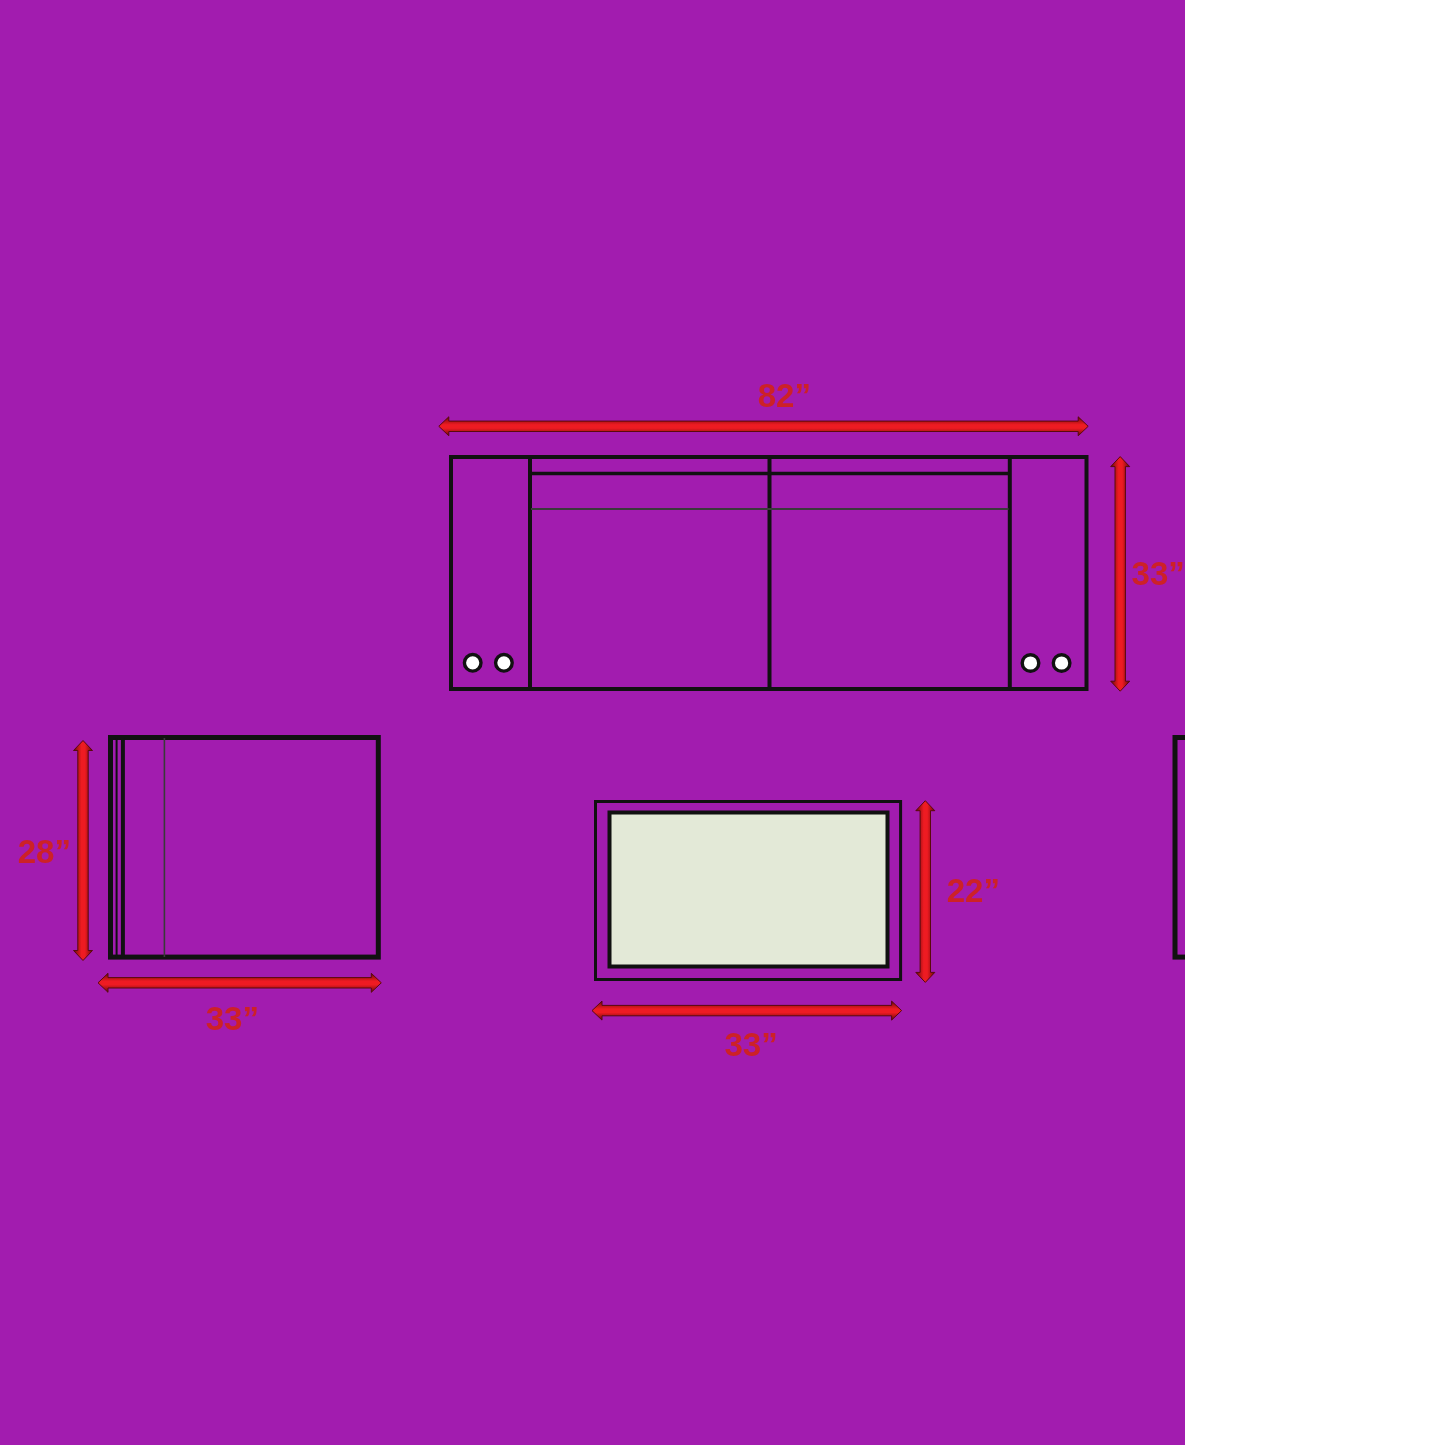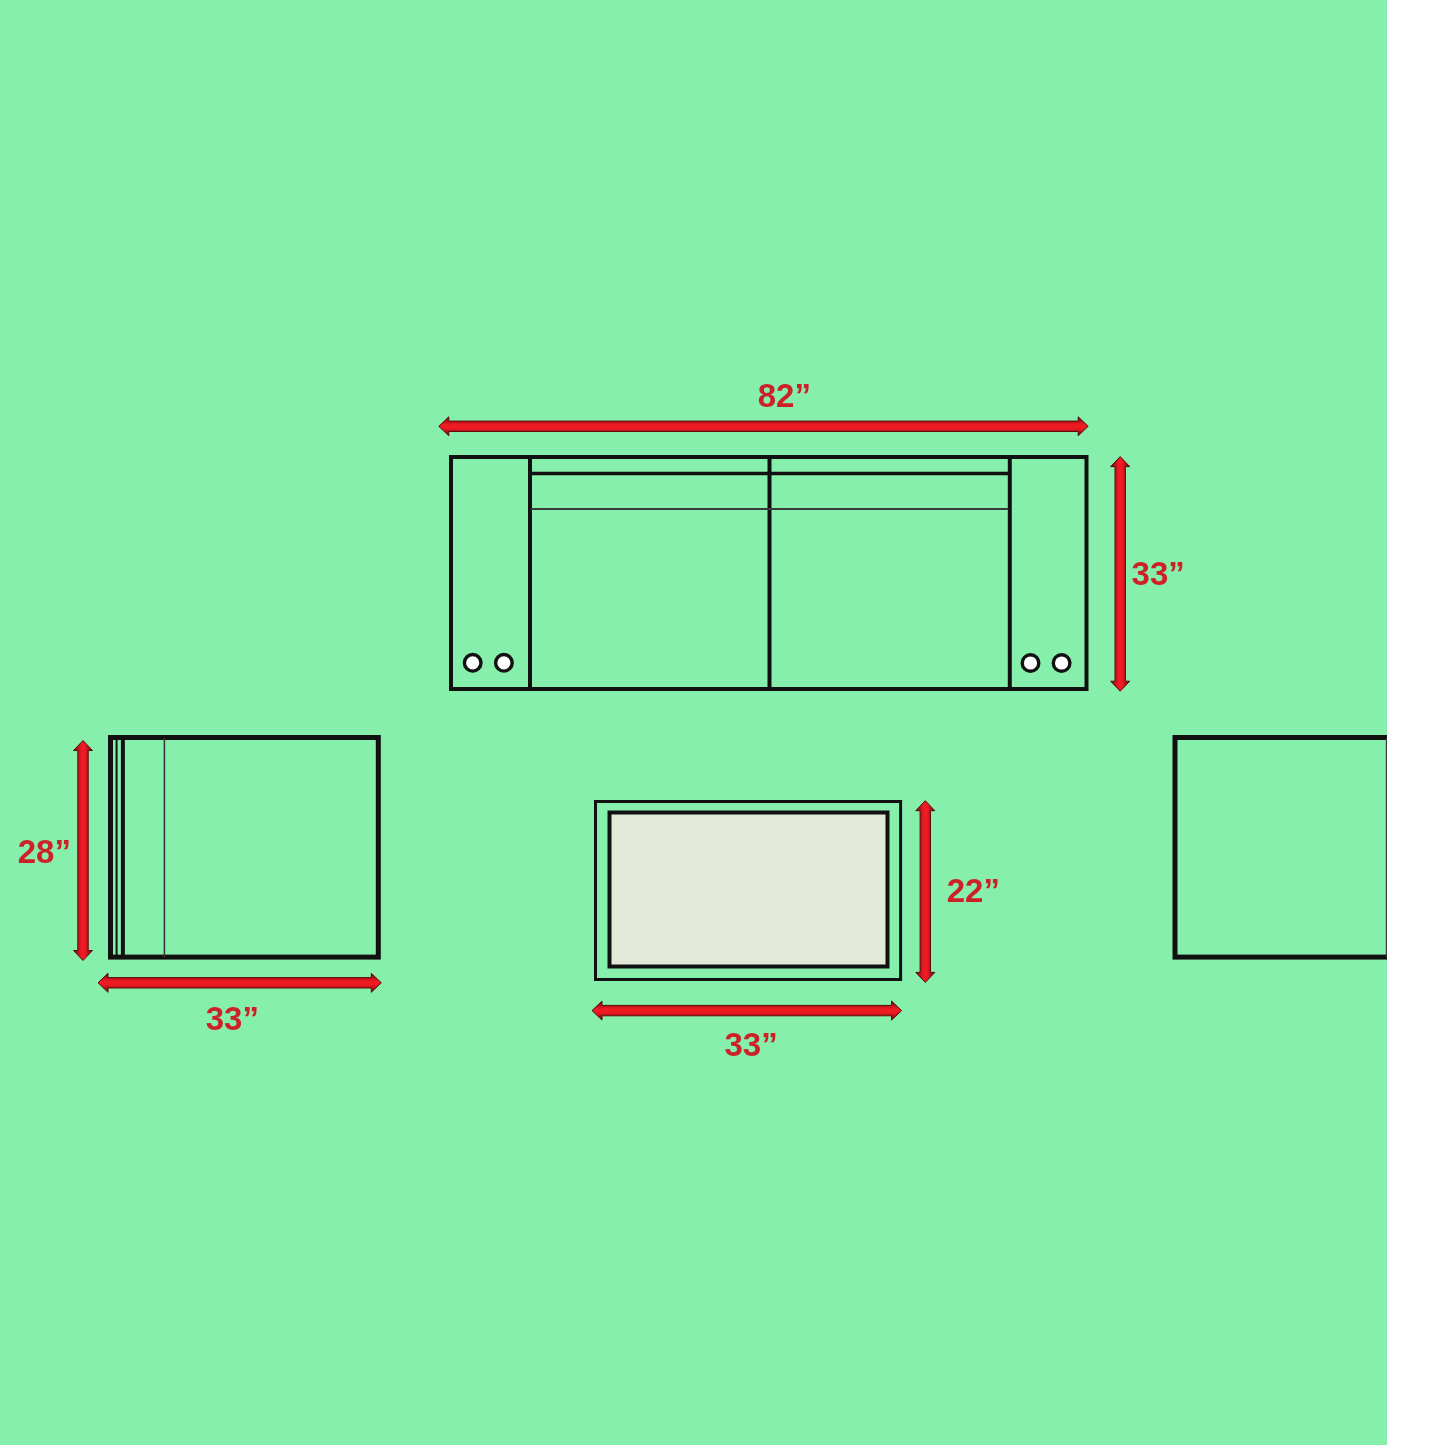--- a/index.html
+++ b/index.html
@@ -1,16 +1,16 @@
 <!DOCTYPE html>
 <html><head>
 <meta charset="utf-8">
 <style>
   html,body{margin:0;padding:0;background:#ffffff;}
-  #page{position:relative;width:1387px;height:1445px;background:#86efac;overflow:hidden;}
+  #page{position:relative;width:1185px;height:1445px;background:#a21caf;overflow:hidden;}
   svg{position:absolute;left:0;top:0;filter:blur(0.7px);}
   text{font-family:"Liberation Sans",sans-serif;font-weight:bold;font-size:33px;fill:#cd2127;}
 </style>
 </head>
 <body>
 <div id="page">
 <svg width="1445" height="1445" viewBox="0 0 1445 1445">
   <defs>
     <linearGradient id="gv" x1="0" y1="0" x2="0" y2="1">
       <stop offset="0" stop-color="#490a0b"></stop>

